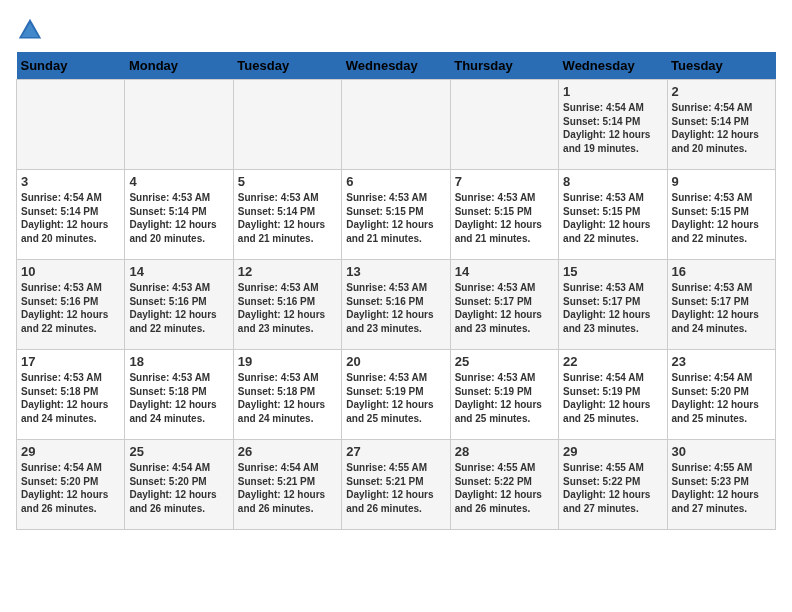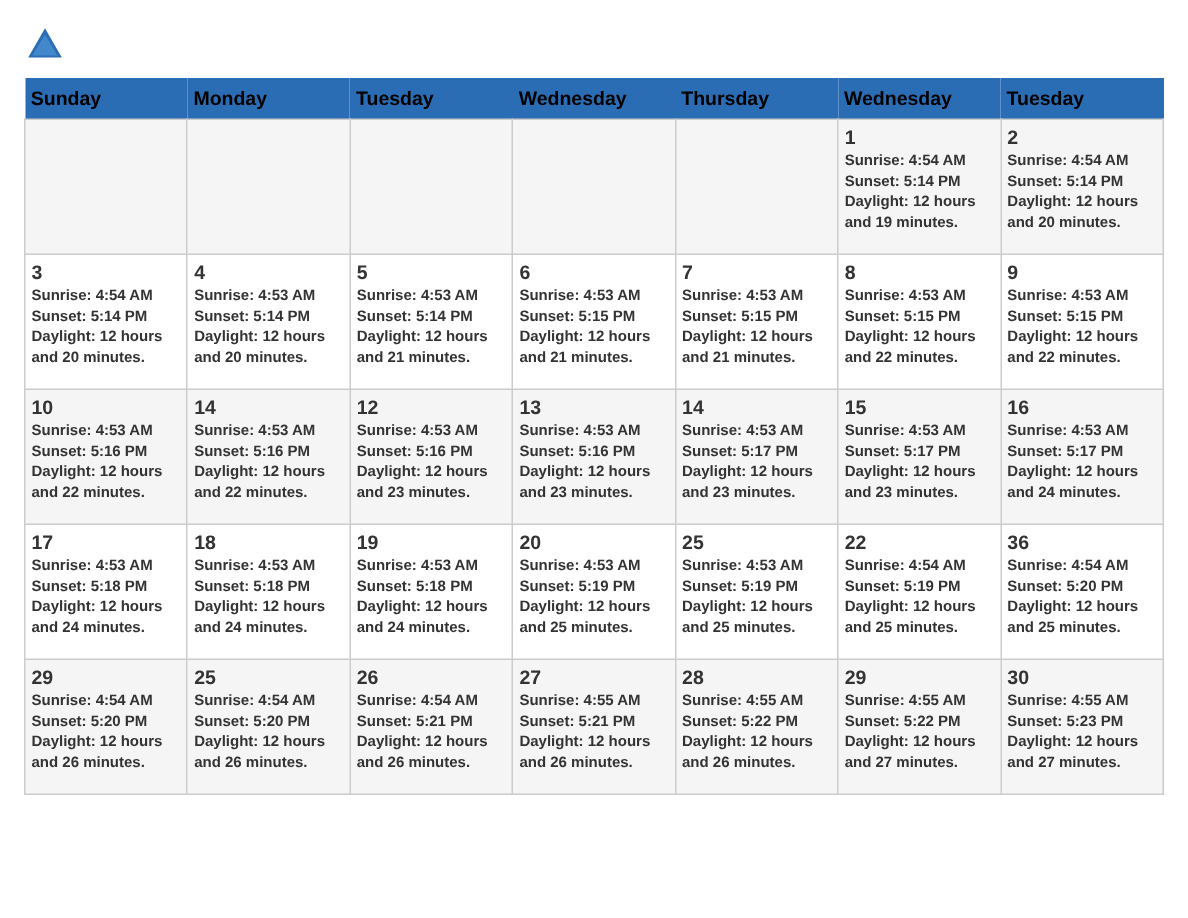--- a/index.html
+++ b/index.html
@@ -261,21 +261,21 @@
 Sunset: 5:19 PM
 Daylight: 12 hours and 25 minutes.</div>
         </td>
         <td>
           <span class="day-num">22</span>
           <div class="cell-content" style="white-space: pre-line;">Sunrise: 4:54 AM
 Sunset: 5:19 PM
 Daylight: 12 hours and 25 minutes.</div>
         </td>
         <td>
-          <span class="day-num">36</span>
+          <span class="day-num">23</span>
           <div class="cell-content" style="white-space: pre-line;">Sunrise: 4:54 AM
 Sunset: 5:20 PM
 Daylight: 12 hours and 25 minutes.</div>
         </td>
       </tr>
       <tr>
         <td>
           <span class="day-num">29</span>
           <div class="cell-content" style="white-space: pre-line;">Sunrise: 4:54 AM
 Sunset: 5:20 PM

